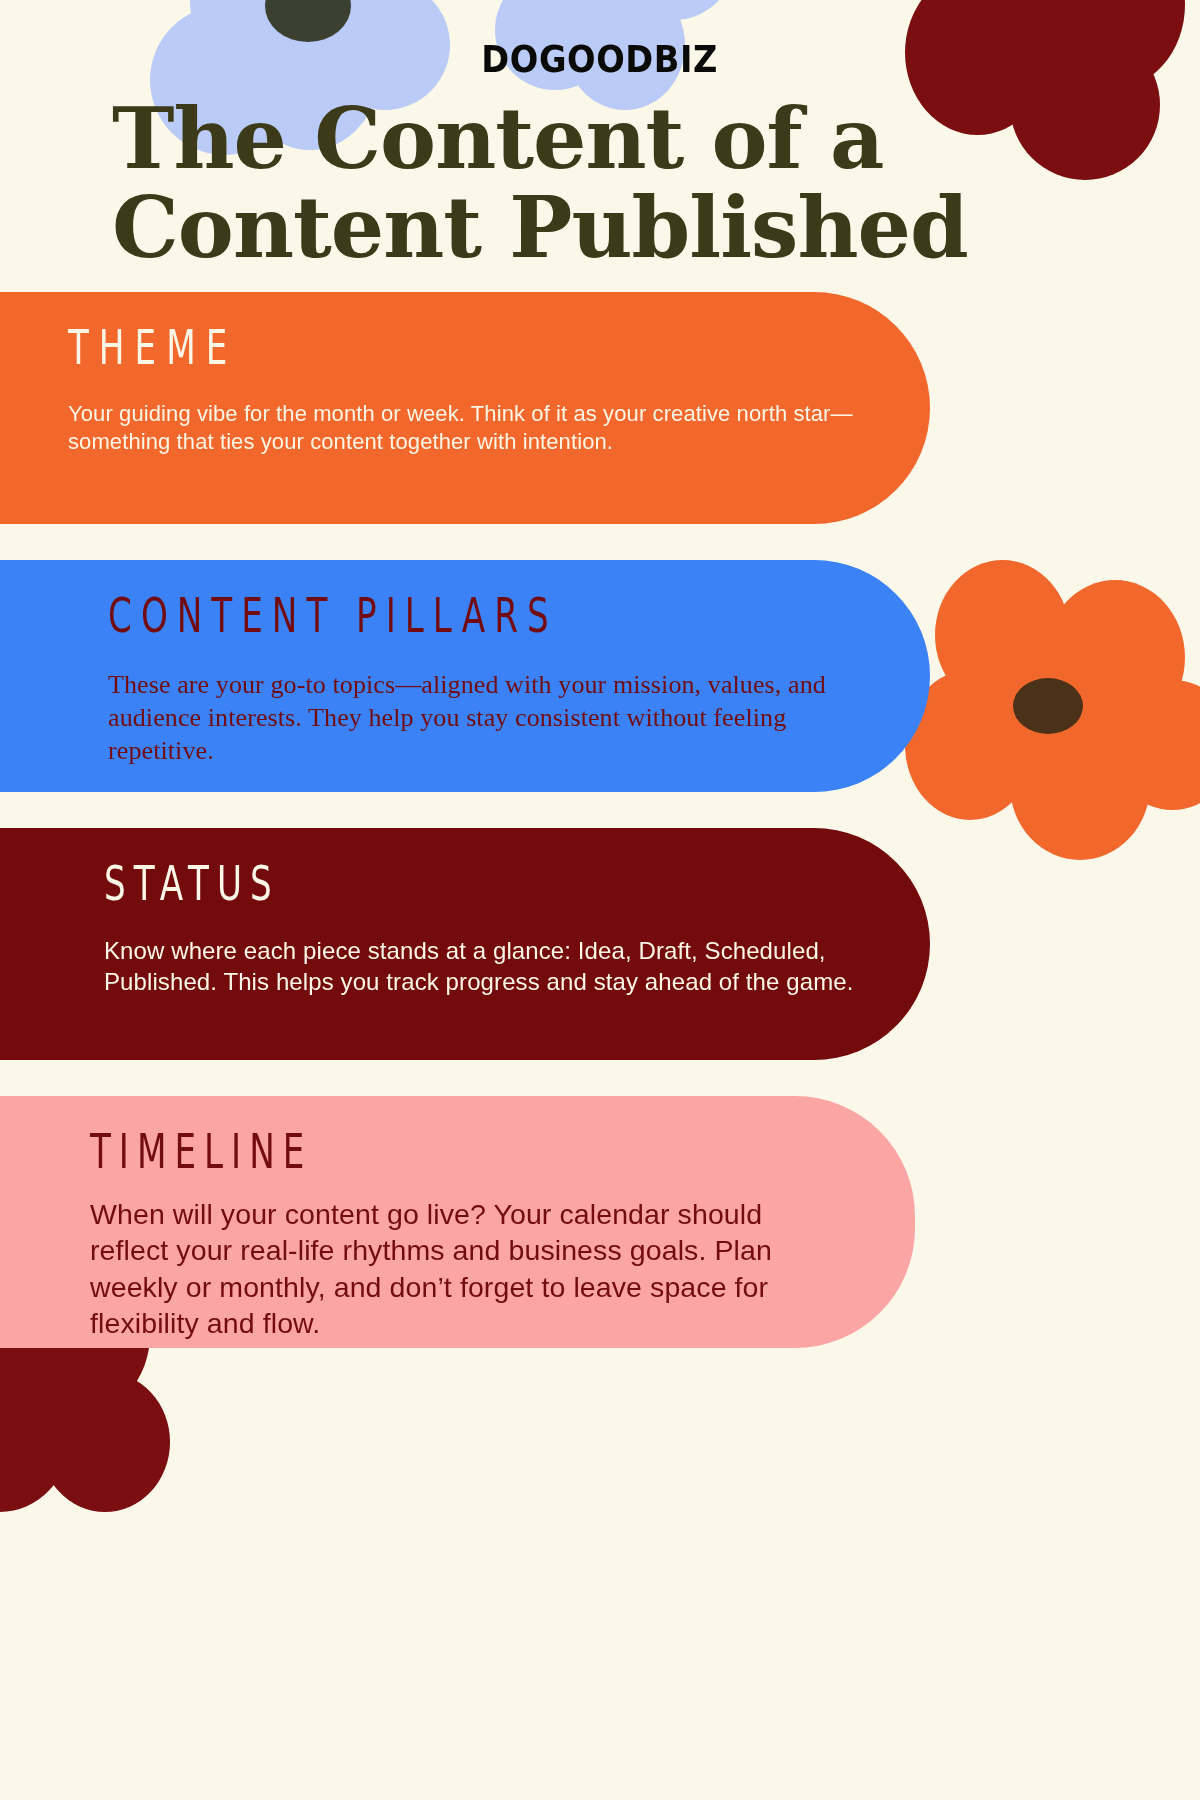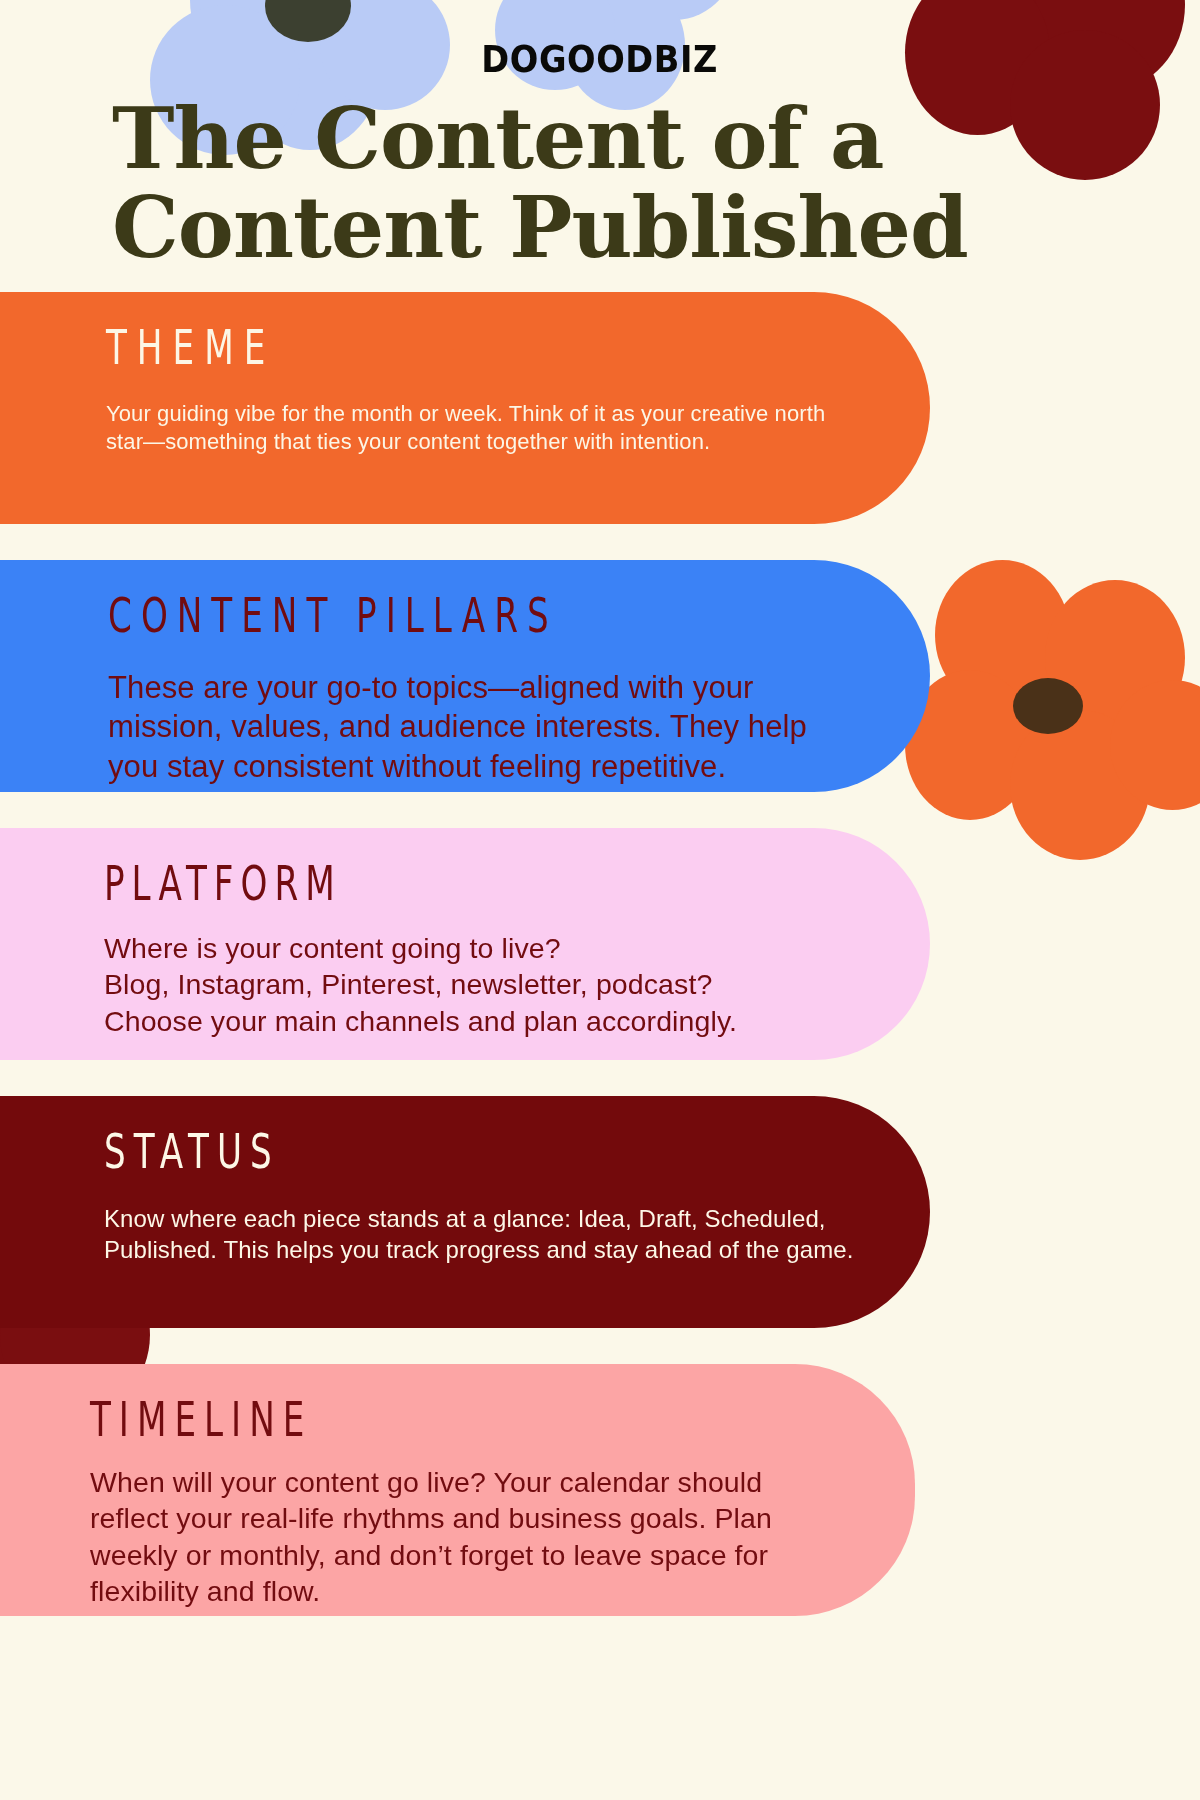--- a/index.html
+++ b/index.html
@@ -118,30 +118,30 @@
 
   .card.theme   .card-heading, .card.theme   .card-body { color:#FCF6E6; }
   .card.status  .card-heading, .card.status  .card-body { color:#FDF7E7; }
   .card.pillars .card-heading, .card.pillars .card-body { color:#720C10; }
   .card.platform .card-heading,.card.platform .card-body{ color:#720C10; }
   .card.timeline .card-heading,.card.timeline .card-body{ color:#720C10; }
 
   .card.pillars  { padding-left: 108px; }
   .card.platform { padding-left: 104px; }
   .card.timeline { padding-left: 90px; }
-  .card.theme    { padding-left: 106px; }
+  .card.theme    { padding-left: 68px; }
   .card.status   { padding-left: 104px; }
 
   .card.platform .card-heading { letter-spacing: 7px; }
   .card.timeline .card-heading { letter-spacing: 8px; }
   .card.theme    .card-heading { letter-spacing: 10px; }
   .card.status   .card-heading { letter-spacing: 8px; }
 
   .card.theme    .card-body { font-size:22px; }
-  .card.pillars  .card-body { font-size:31px; }
+  .card.pillars  .card-body { font-size:26px;font-family:Liberation Serif, serif; }
   .card.platform .card-body { font-size:28.5px; margin-top:14px;}
   .card.status   .card-body { font-size:24px; }
   .card.timeline .card-body { font-size:28.5px; margin-top:12px;}
   .card.timeline { height: 252px; }
 </style>
 </head>
 <body>
 
 <div class="flower-layer">
 
@@ -203,26 +203,20 @@
     <section class="card theme">
       <div class="card-heading">THEME</div>
       <div class="card-body">Your guiding vibe for the month or week. Think of it as your creative north star—something that ties your content together with intention.</div>
     </section>
 
     <section class="card pillars">
       <div class="card-heading">CONTENT PILLARS</div>
       <div class="card-body">These are your go-to topics—aligned with your mission, values, and audience interests. They help you stay consistent without feeling repetitive.</div>
     </section>
 
-    <section class="card platform">
-      <div class="card-heading">PLATFORM</div>
-      <div class="card-body">Where is your content going to live?
- Blog, Instagram, Pinterest, newsletter, podcast?
-Choose your main channels and plan accordingly.</div>
-    </section>
 
     <section class="card status">
       <div class="card-heading">STATUS</div>
       <div class="card-body">Know where each piece stands at a glance: Idea, Draft, Scheduled, Published. This helps you track progress and stay ahead of the game.</div>
     </section>
 
     <section class="card timeline">
       <div class="card-heading">TIMELINE</div>
       <div class="card-body">When will your content go live? Your calendar should reflect your real-life rhythms and business goals. Plan weekly or monthly, and don’t forget to leave space for flexibility and flow.</div>
     </section>

